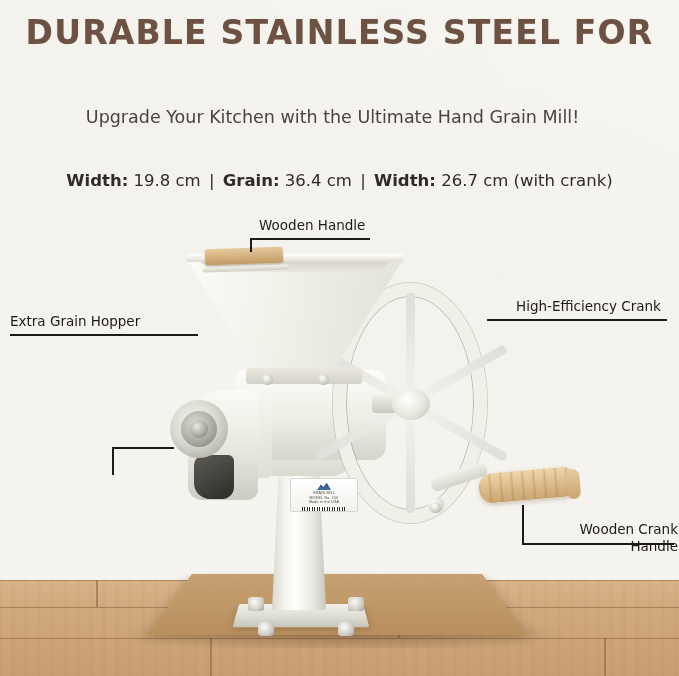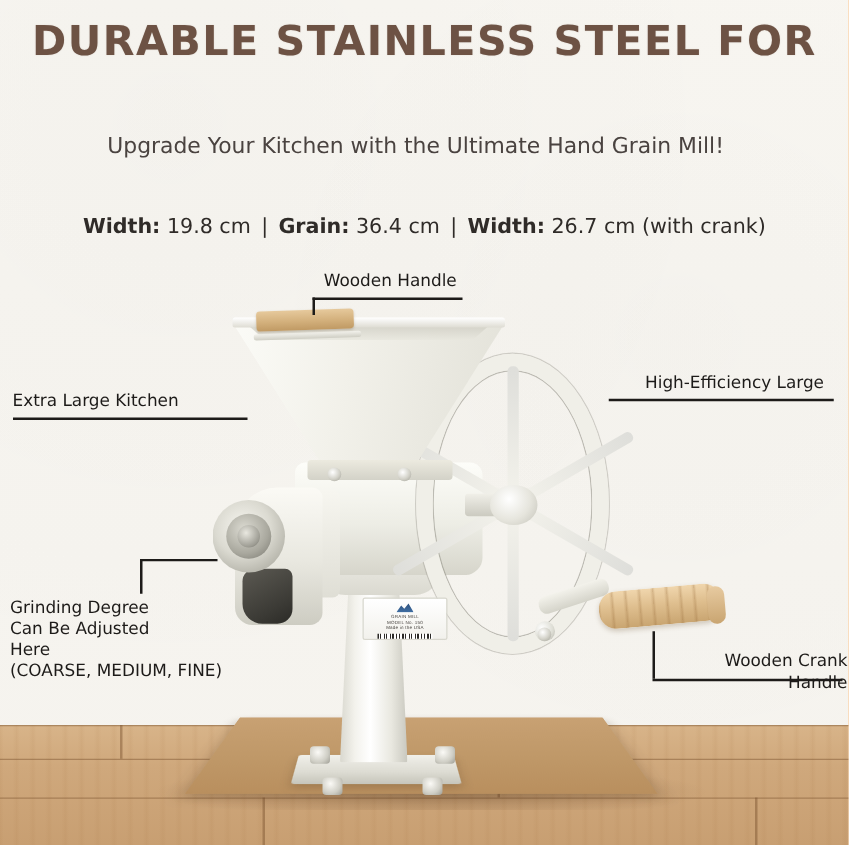--- a/index.html
+++ b/index.html
@@ -537,36 +537,30 @@
     </div>
   </div>
 
   <div class="callout" id="c-wooden-handle">
     <div class="txt">Wooden Handle</div>
   </div>
   <div class="rule h" style="left:250px; top:238px; width:120px;"></div>
   <div class="rule v" style="left:250px; top:238px; height:14px;"></div>
 
   <div class="callout" id="c-hopper">
-    <div class="txt">Extra Large Kitchen</div>
+    <div class="txt">Extra Grain Hopper</div>
   </div>
   <div class="rule h" style="left:10px; top:334px; width:188px;"></div>
 
   <div class="callout" id="c-crank">
-    <div class="txt">High-Efficiency Large</div>
+    <div class="txt">High-Efficiency Crank</div>
   </div>
   <div class="rule h" style="left:487px; top:319px; width:180px;"></div>
 
   <div class="callout" id="c-crank-handle">
     <div class="txt">Wooden Crank Handle</div>
   </div>
   <div class="rule h" style="left:522px; top:543px; width:152px;"></div>
   <div class="rule v" style="left:522px; top:505px; height:38px;"></div>
 
-  <div class="callout" id="c-grind">
-    <div class="txt">Grinding Degree
-Can Be Adjusted
-Here
-(COARSE, MEDIUM, FINE)</div>
-  </div>
   <div class="rule h" style="left:112px; top:447px; width:62px;"></div>
   <div class="rule v" style="left:112px; top:447px; height:28px;"></div>
 </div>
 
 </body></html>

